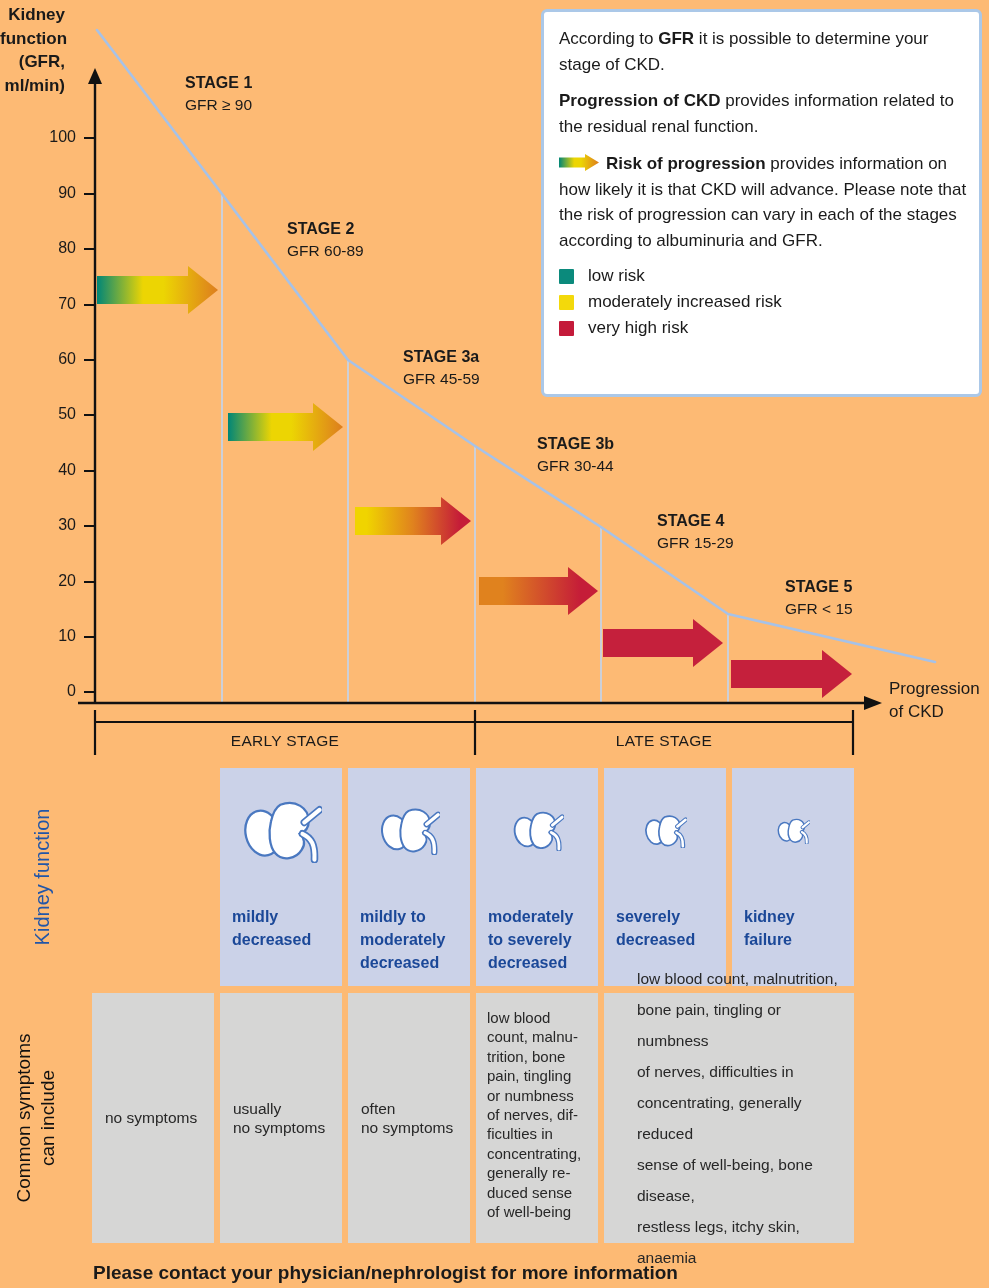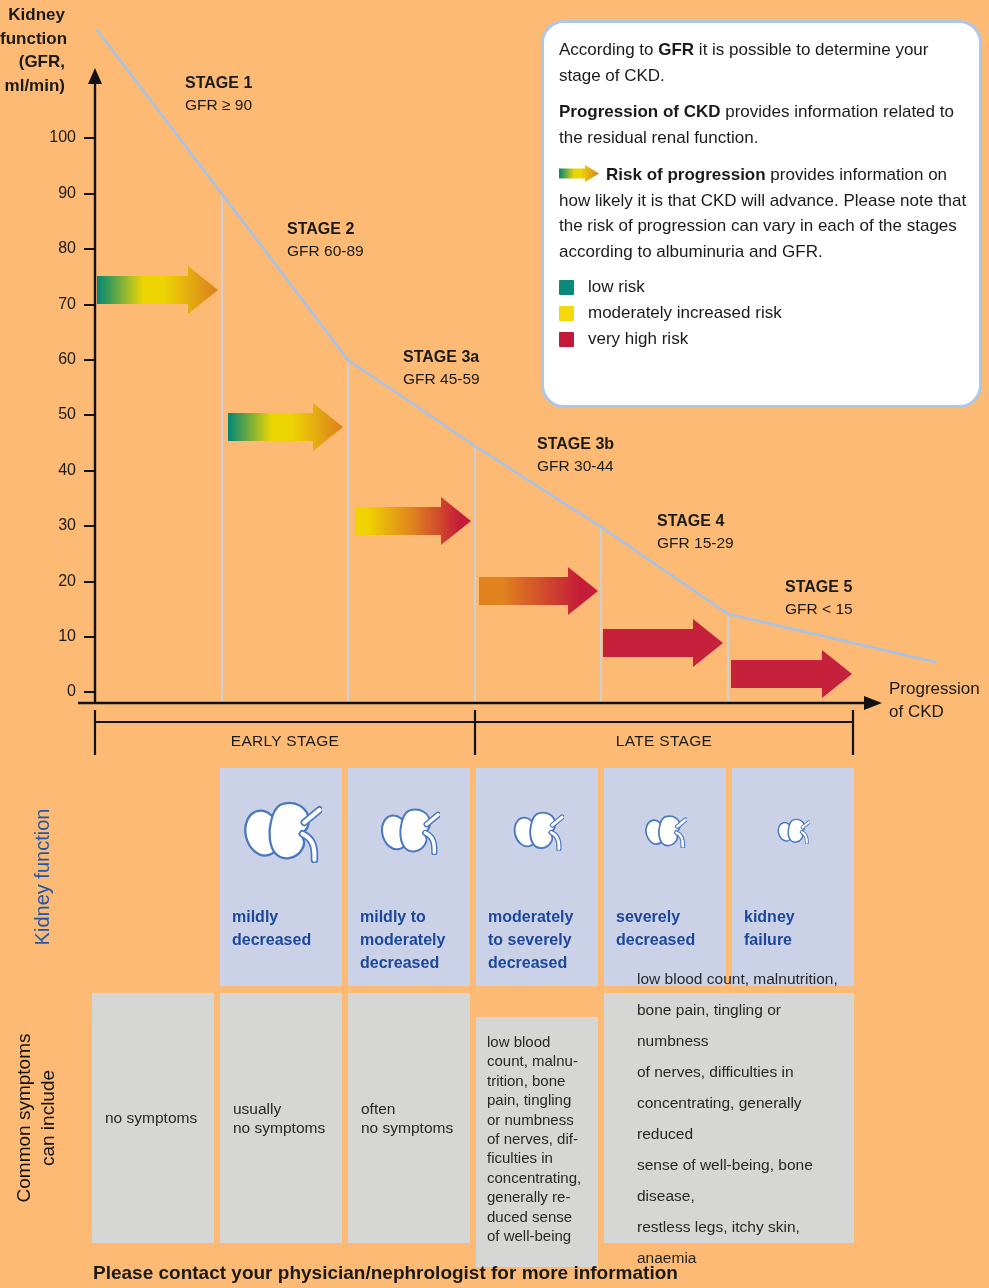--- a/index.html
+++ b/index.html
@@ -8,37 +8,37 @@
   .abs{position:absolute;}
   .pre{white-space:pre-line;}
   
   .y-axis-label{left:0;top:3px;width:65px;text-align:right;font-weight:bold;font-size:17px;line-height:23.5px;}
   .ytick{width:42px;text-align:right;font-size:16px;color:#1a1a1a;}
   .stage-label .t{font-weight:bold;font-size:16px;display:block;}
   .stage-label .g{font-size:15.5px;display:block;margin-top:4px;}
   .x-axis-label{left:889px;top:677px;font-size:17px;line-height:23px;}
   .phase{top:732px;text-align:center;font-size:15.5px;letter-spacing:.3px;}
   
-  .infobox{left:541px;top:20px;width:441px;height:388px;box-sizing:border-box;
-           border:3px solid #abc8e8;border-radius:23px;background:#fff;
+  .infobox{left:541px;top:9px;width:441px;height:388px;box-sizing:border-box;
+           border:3px solid #abc8e8;border-radius:6px;background:#fff;
            padding:14px 10px 8px 15px;font-size:17px;line-height:25.5px;}
   .infobox p{margin:0 0 11px 0;}
   .infobox .legend-row{display:flex;align-items:center;height:26px;}
   .legend-swatch{width:15px;height:15px;border-radius:1px;flex:0 0 15px;margin-right:14px;}
   .mini-arrow{display:inline-block;vertical-align:-2px;margin-right:7px;}
   
   .cell-f{top:768px;width:122px;height:218px;background:#cbd2e8;}
   .cell-f .icon-wrap{position:absolute;left:0;top:0;width:100%;height:124px;
                      display:flex;align-items:center;justify-content:center;}
   .cell-f .lbl{position:absolute;left:12px;top:137px;font-weight:bold;font-size:16px;
                line-height:23px;color:#1b4898;}
   .cell-s{top:993px;height:250px;background:#d6d6d5;box-sizing:border-box;font-size:15.5px;
           line-height:19.5px;color:#272727;}
   .cell-s.mid{display:flex;align-items:center;padding-left:13px;}
-  .cell-s.long{padding:15px 6px 12px 11px;font-size:15px;line-height:19.4px;margin-top:24px;}
+  .cell-s.long{padding:15px 6px 12px 11px;font-size:15px;line-height:19.4px;}
   .cell-s.merged{display:flex;align-items:center;padding-left:33px;line-height:31px;}
   .rot-label{white-space:pre-line;text-align:center;}
   .footer{left:93px;top:1262px;font-weight:bold;font-size:19px;}
 </style>
 </head>
 <body>
 
 <div id="stage">
 
   <svg class="abs" style="left:0;top:0" width="989" height="775" viewBox="0 0 989 775">

